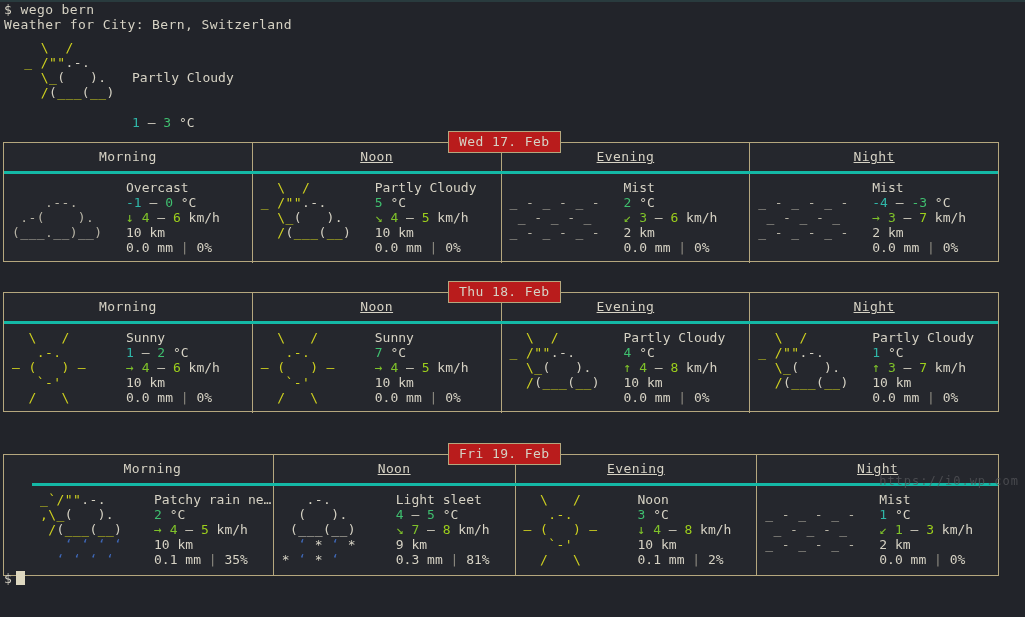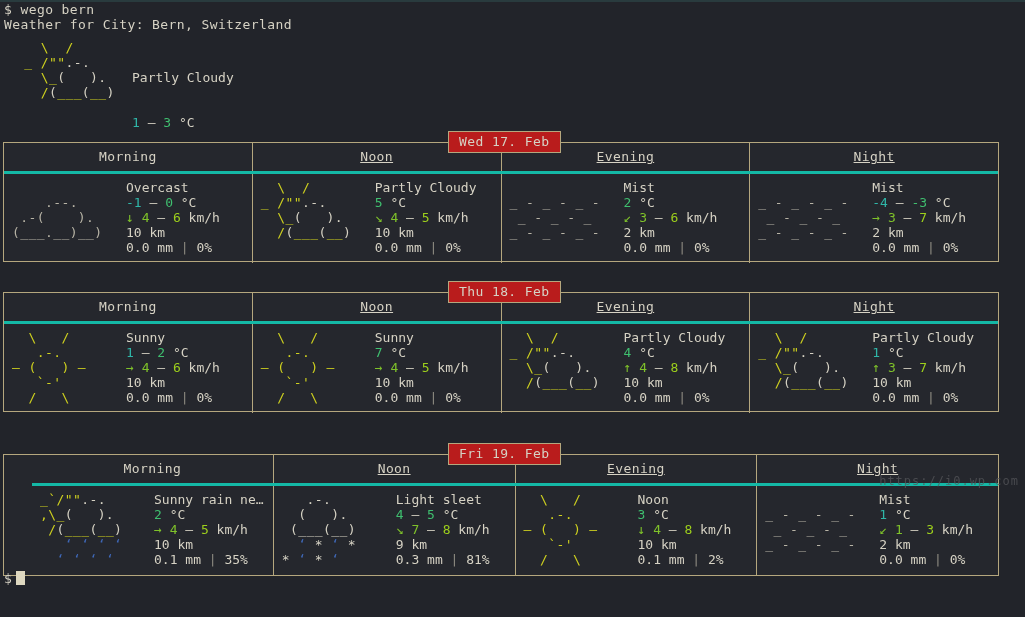--- a/index.html
+++ b/index.html
@@ -269,21 +269,21 @@
       <div class="hdrcell">Evening</div>
       <div class="hdrcell">Night</div>
     </div>
     <div class="bodyrow">
         <div class="slot">
           <div class="art"><span class="yl">_</span><span class="yl">`</span><span class="yl">/</span><span class="yl">"</span><span class="yl">"</span><span class="w">.</span><span class="w">-</span><span class="w">.</span>
 <span class="yl">,</span><span class="yl">\</span><span class="yl">_</span><span class="w">(</span>   <span class="w">)</span><span class="w">.</span>
  <span class="yl">/</span><span class="w">(</span><span class="yl">_</span><span class="yl">_</span><span class="yl">_</span><span class="w">(</span><span class="yl">_</span><span class="yl">_</span><span class="w">)</span>
    <span class="bl">‘</span> <span class="bl">‘</span> <span class="bl">‘</span> <span class="bl">‘</span>
   <span class="bl">‘</span> <span class="bl">‘</span> <span class="bl">‘</span> <span class="bl">‘</span></div>
-          <div class="det"><div>Sunny rain ne…</div><div><span class="g1">2</span><span class="w"></span><span class="w"> °C</span></div><div><span class="g2">→</span> <span class="g2">4</span><span class="w"> – </span><span class="g3">5</span><span class="w"> km/h</span></div><div>10 km</div><div><span class="w">0.1 mm</span><span class="dim"> | </span><span class="w">35%</span></div></div>
+          <div class="det"><div>Patchy rain ne…</div><div><span class="g1">2</span><span class="w"></span><span class="w"> °C</span></div><div><span class="g2">→</span> <span class="g2">4</span><span class="w"> – </span><span class="g3">5</span><span class="w"> km/h</span></div><div>10 km</div><div><span class="w">0.1 mm</span><span class="dim"> | </span><span class="w">35%</span></div></div>
         </div>
         <div class="slot">
           <div class="art">   <span class="w">.</span><span class="w">-</span><span class="w">.</span>
   <span class="w">(</span>   <span class="w">)</span><span class="w">.</span>
  <span class="w">(</span><span class="w">_</span><span class="w">_</span><span class="w">_</span><span class="w">(</span><span class="w">_</span><span class="w">_</span><span class="w">)</span>
   <span class="bl">‘</span> <span class="w">*</span> <span class="bl">‘</span> <span class="w">*</span>
 <span class="w">*</span> <span class="bl">‘</span> <span class="w">*</span> <span class="bl">‘</span></div>
           <div class="det"><div>Light sleet</div><div><span class="g1">4</span><span class="w"> – </span><span class="g1">5</span><span class="w"> °C</span></div><div><span class="g2">↘</span> <span class="g2">7</span><span class="w"> – </span><span class="g3">8</span><span class="w"> km/h</span></div><div>9 km</div><div><span class="w">0.3 mm</span><span class="dim"> | </span><span class="w">81%</span></div></div>
         </div>
         <div class="slot">

